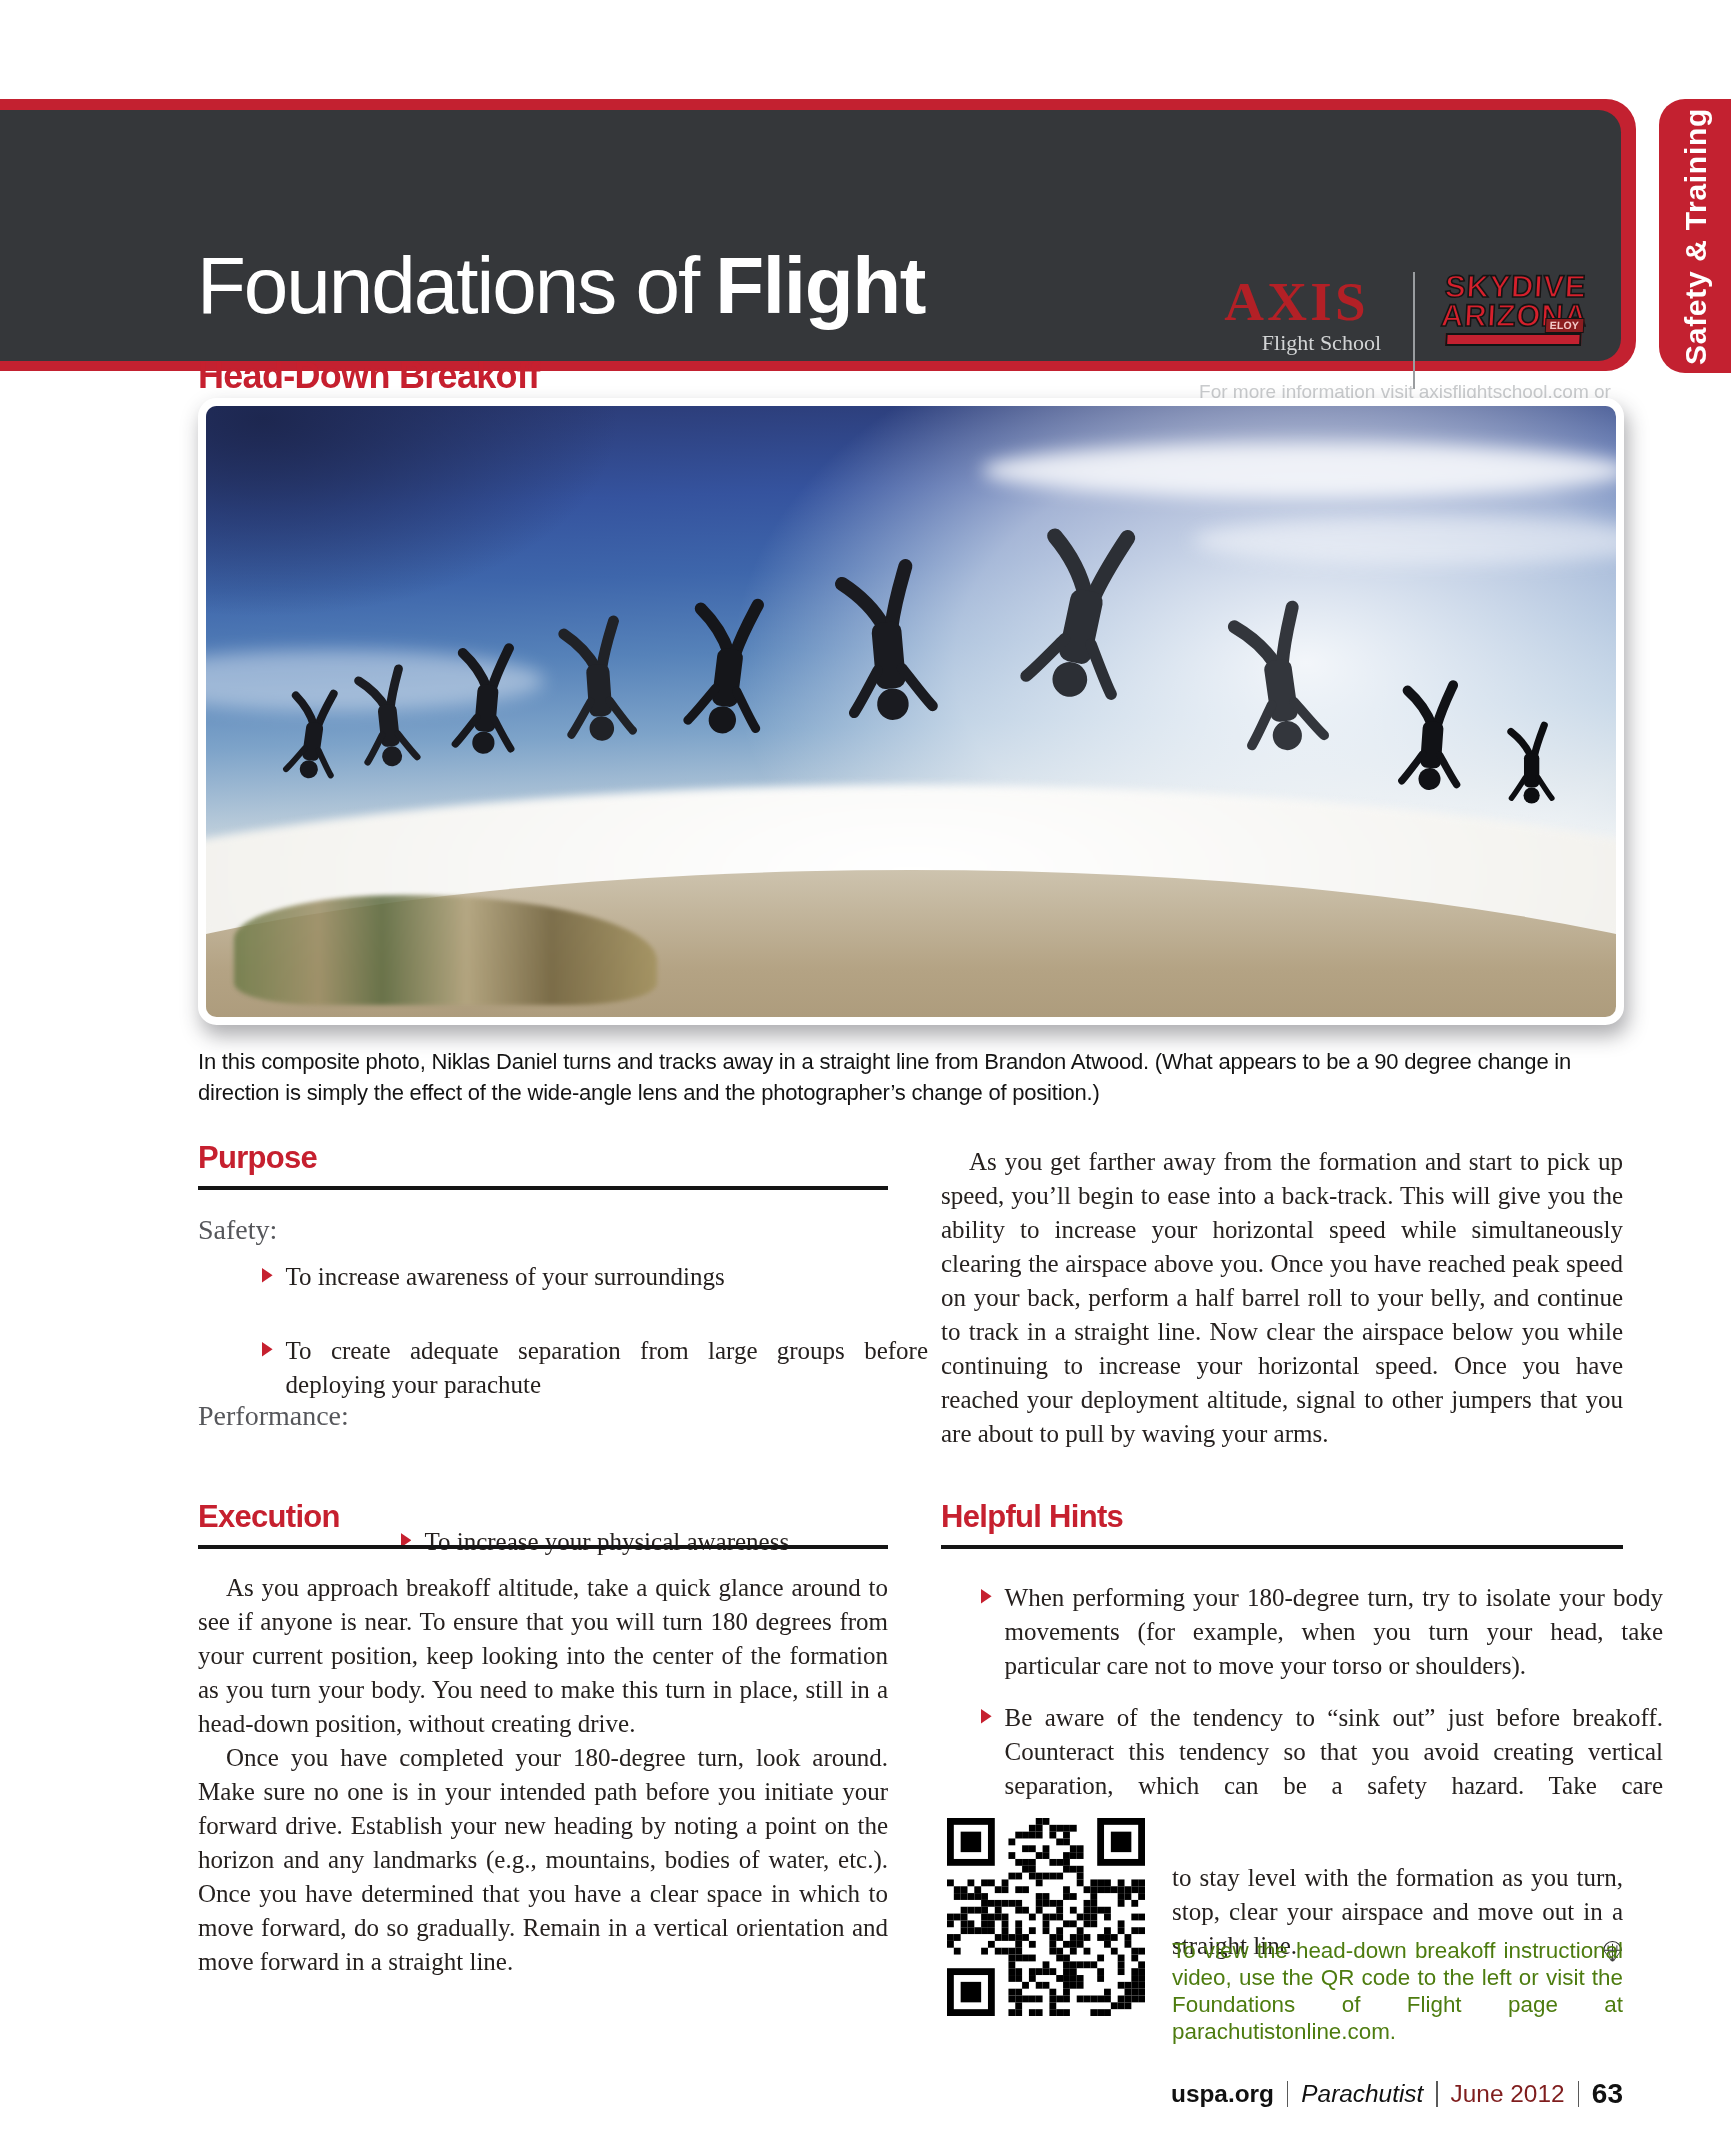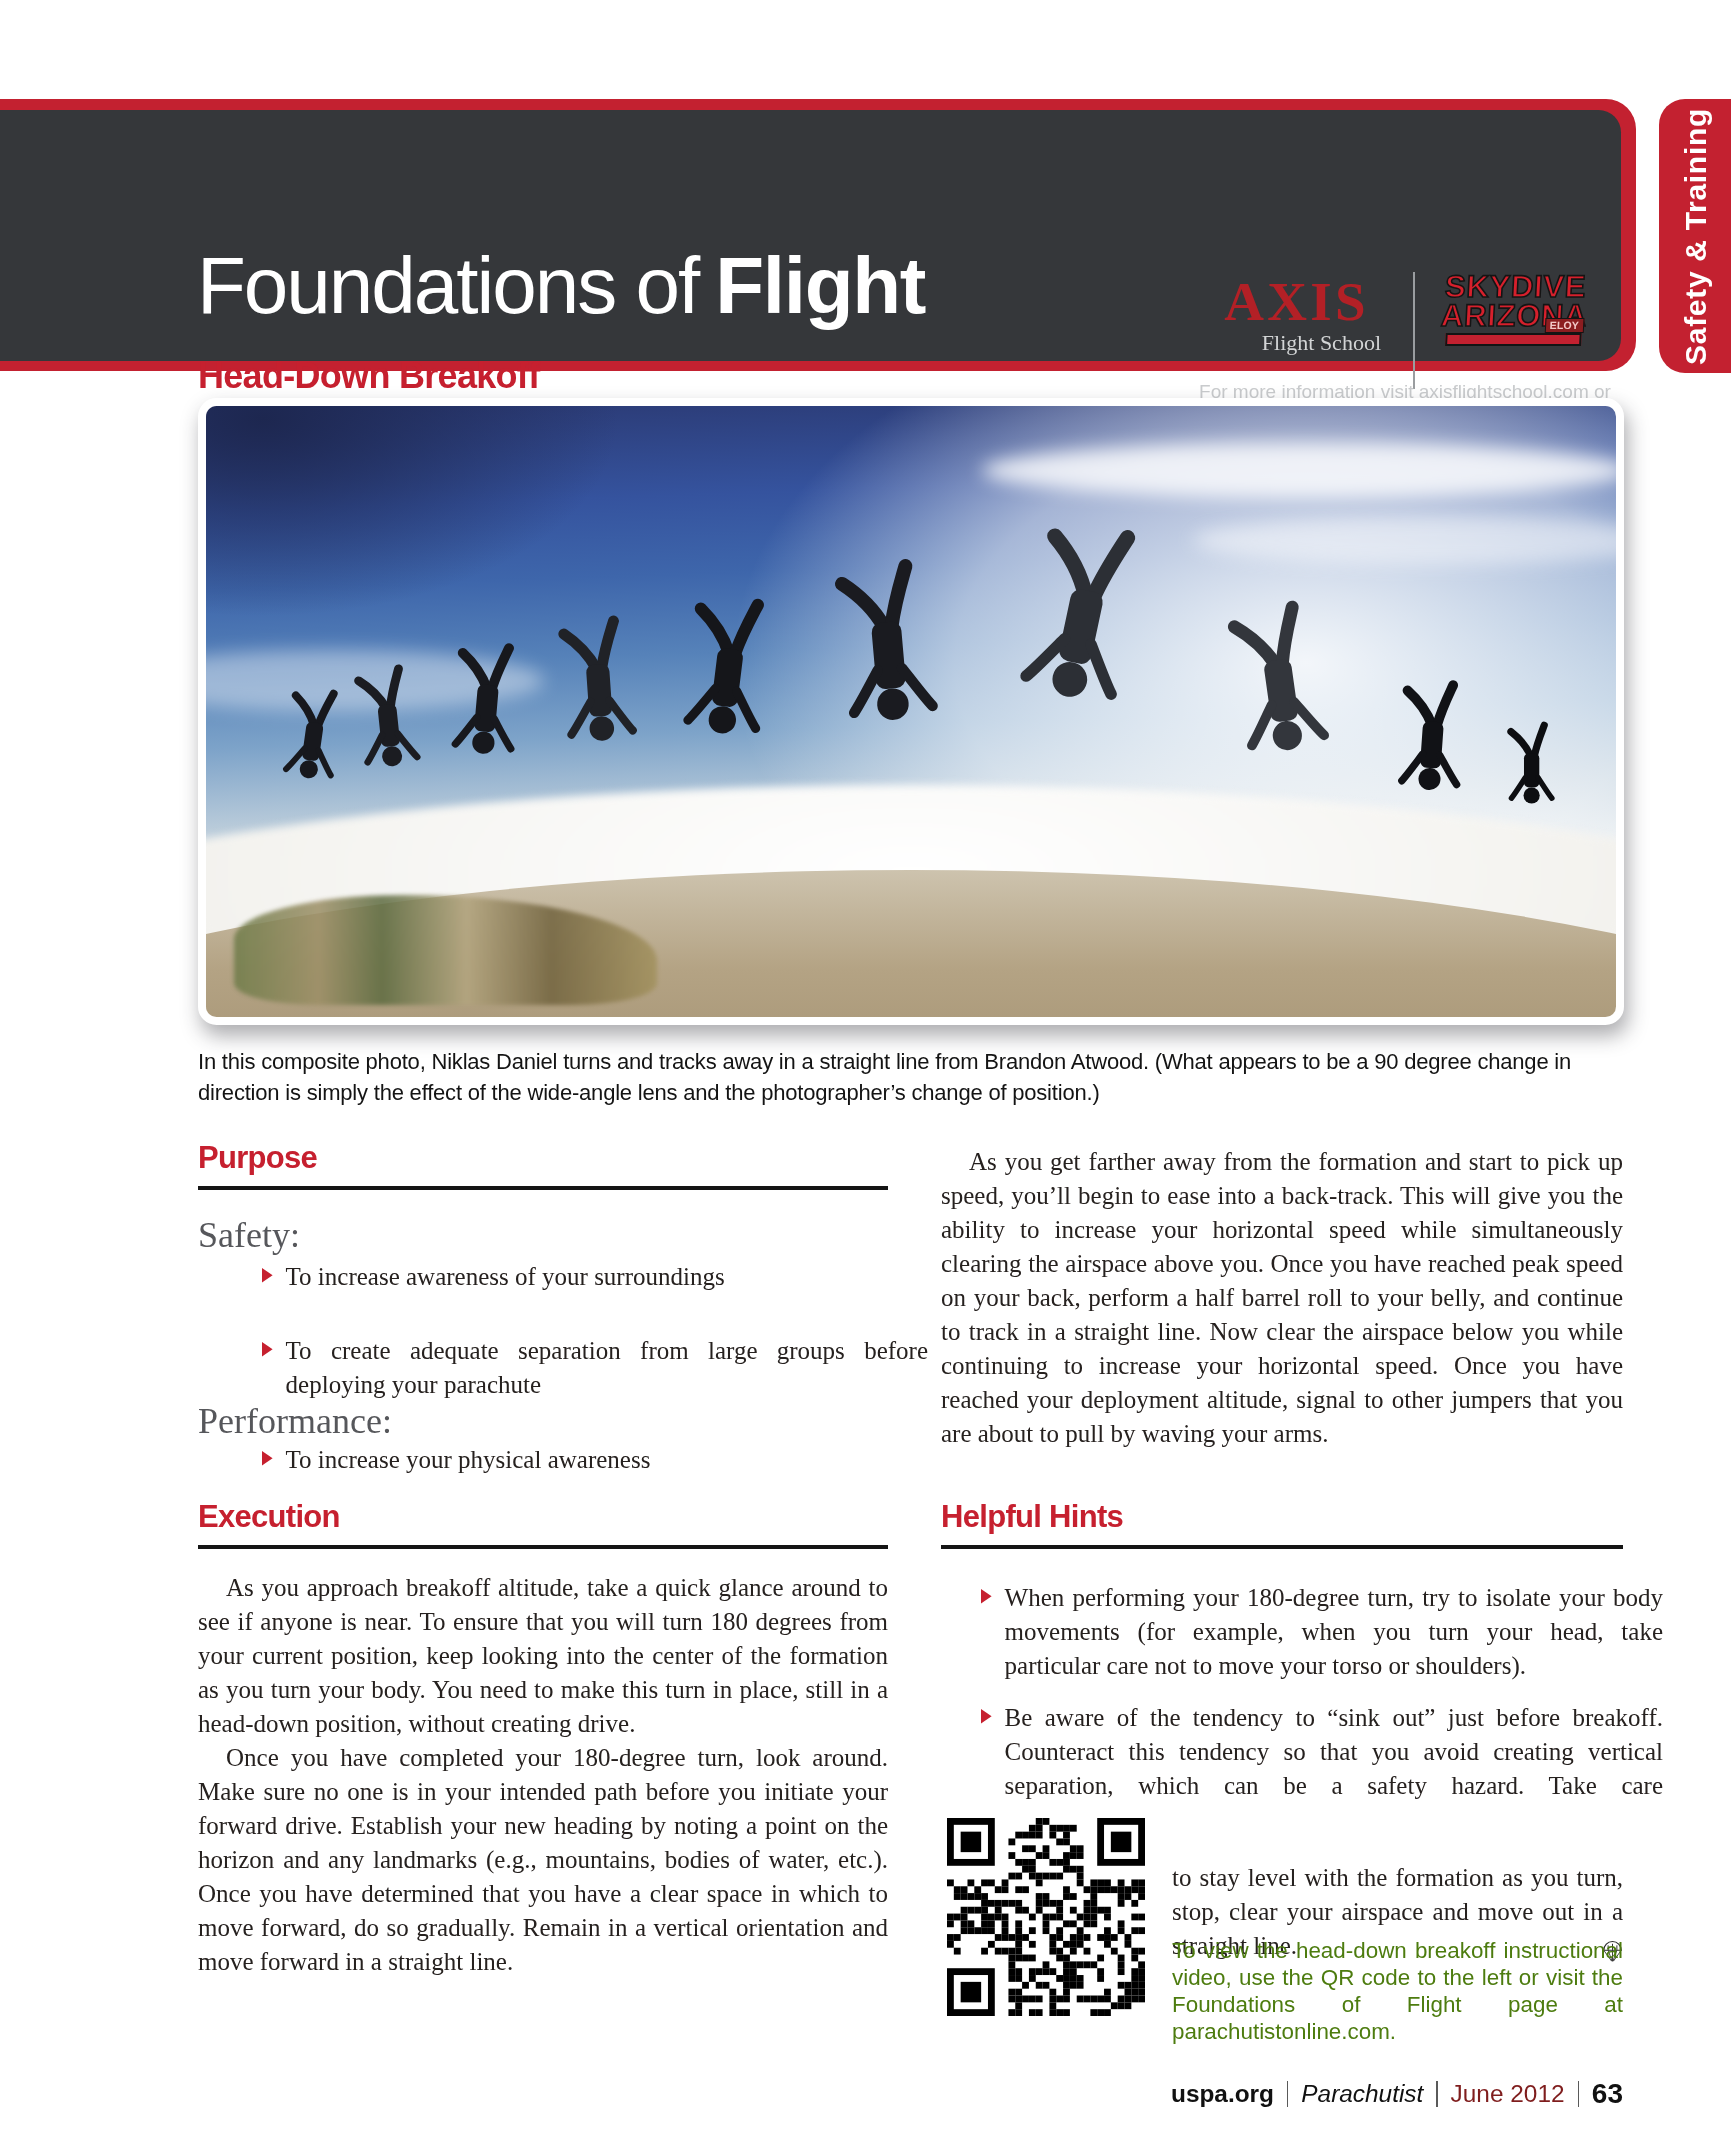--- a/index.html
+++ b/index.html
@@ -55,21 +55,21 @@
         border-radius:40% 60% 20% 20%;}
   .wisp{position:absolute;background:rgba(255,255,255,.8);border-radius:50%;filter:blur(9.2px);}
   .divers-svg{position:absolute;left:0;top:0;width:100%;height:100%;}
 
   .caption{left:198px;top:1046px;width:1425px;font-size:22px;line-height:31px;color:#141414;
            letter-spacing:-0.2px;}
 
   
   .col-head{font-size:31px;font-weight:800;color:var(--red-bright);letter-spacing:-0.7px;}
   .rule{height:4px;background:#151515;}
-  .sub-label{font-family:"Liberation Serif",serif;font-size:36px;color:#56575b;}
+  .sub-label{font-family:"Liberation Serif",serif;font-size:28px;color:#56575b;}
   .body-text,.bullet-text{font-family:"Liberation Serif",serif;font-size:25px;line-height:34px;color:#26211f;}
   .just{text-align:justify;}
   .indent p{text-indent:28px;margin:0;}
   .bullet{display:flex;margin-left:40px;}
   .tri{flex:0 0 10.6px;width:10.6px;height:14.5px;margin:8px 13px 0 0;background:var(--red-bright);
        clip-path:polygon(0 0,100% 50%,0 100%);}
   .lead-just{text-align:justify;text-align-last:justify;}
 
   .qr-box{left:947px;top:1818px;width:198px;height:198px;}
   .qr-box svg{width:198px;height:198px;display:block;background:#fff;}
@@ -167,21 +167,21 @@
   <div class="abs bullet" style="left:222px;top:1260px;width:666px;">
     <span class="tri"></span>
     <span class="bullet-text">To increase awareness of your surroundings</span>
   </div>
   <div class="abs bullet" style="left:222px;top:1334px;width:666px;">
     <span class="tri"></span>
     <span class="bullet-text just">To create adequate separation from large groups before deploying your parachute</span>
   </div>
 
   <div class="abs sub-label" style="left:198px;top:1400px;">Performance:</div>
-  <div class="abs bullet" style="left:222px;top:1443px;width:666px;">
+  <div class="abs bullet" style="left:222px;top:1525px;width:666px;justify-content:center;">
     <span class="tri"></span>
     <span class="bullet-text">To increase your physical awareness</span>
   </div>
 
   <div class="abs col-head" style="left:198px;top:1499px;">Execution</div>
   <div class="abs rule" style="left:198px;top:1545px;width:690px;"></div>
   <div class="abs body-text just indent" style="left:198px;top:1571px;width:690px;">
     <p>As you approach breakoff altitude, take a quick glance around to see if anyone is near. To ensure that you will turn 180 degrees from your current position, keep looking into the center of the formation as you turn your body. You need to make this turn in place, still in a head-down position, without creating drive.</p>
     <p>Once you have completed your 180-degree turn, look around. Make sure no one is in your intended path before you initiate your forward drive. Establish your new heading by noting a point on the horizon and any landmarks (e.g., mountains, bodies of water, etc.). Once you have determined that you have a clear space in which to move forward, do so gradually. Remain in a vertical orientation and move forward in a straight line.</p>
   </div>

